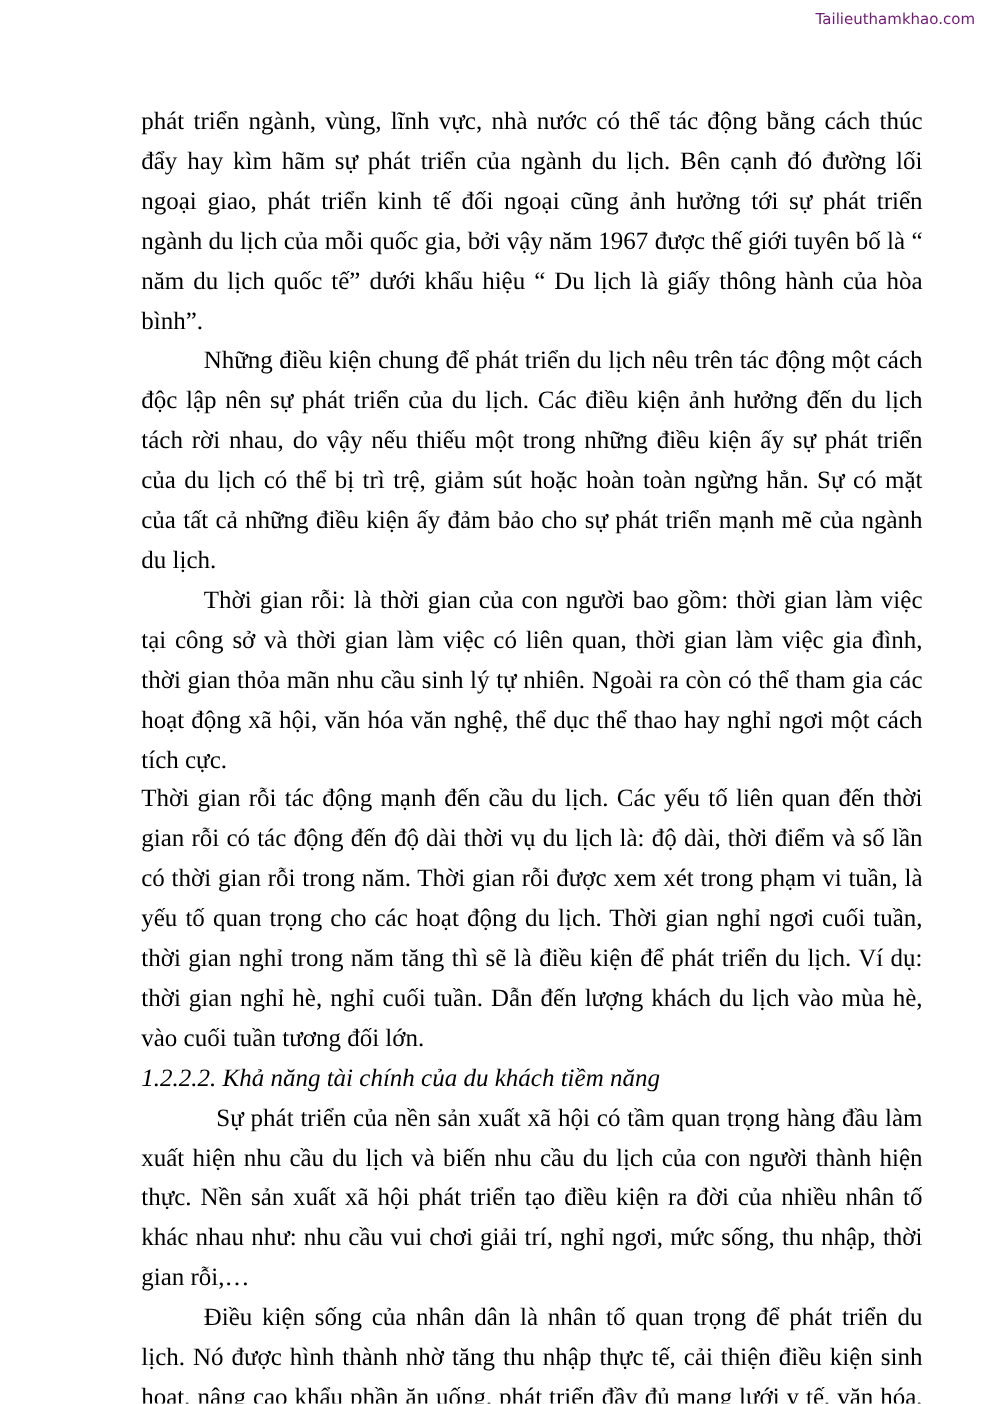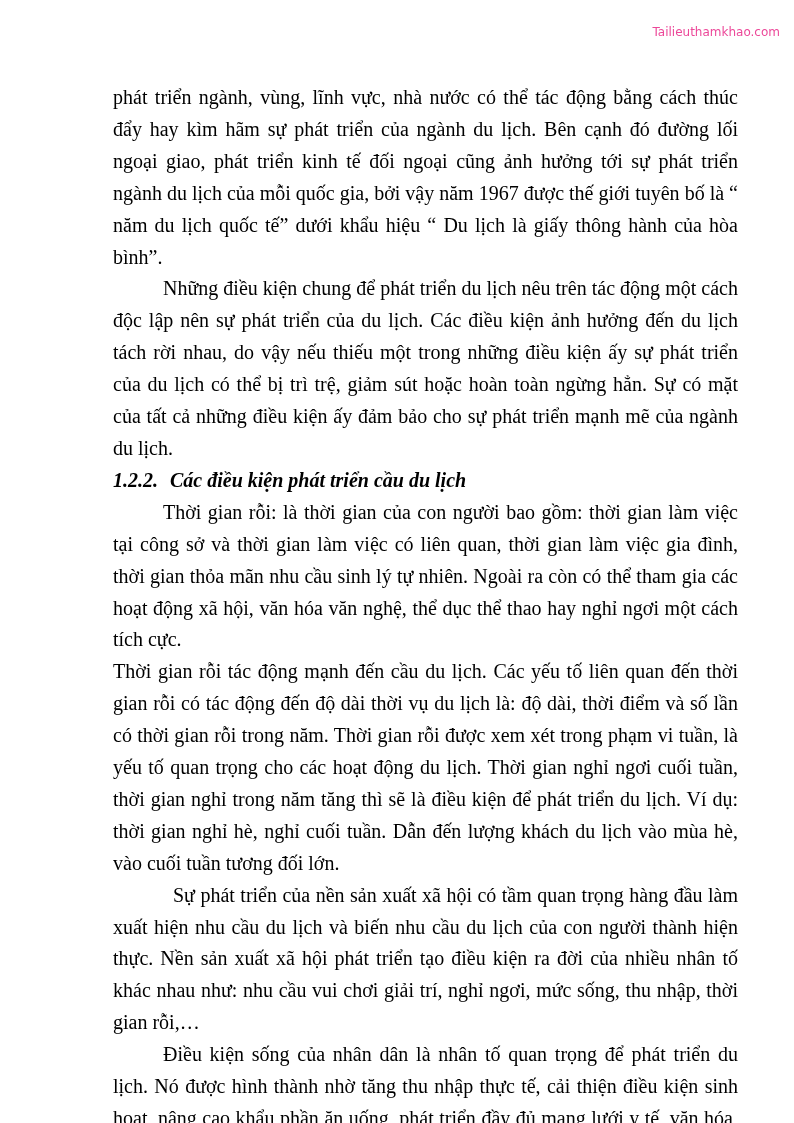--- a/index.html
+++ b/index.html
@@ -11,25 +11,25 @@
     position: relative;
     width: 794px;
     height: 1123px;
     background: #ffffff;
     overflow: hidden;
     font-family: "Liberation Serif", serif;
     color: #000000;
   }
   .watermark {
     position: absolute;
-    top: 25px;
+    top: 8px;
     right: 14px;
     font-family: "DejaVu Sans", sans-serif;
     font-size: 12px;
-    color: #ec4899;
+    color: #701a75;
   }
   .content {
     position: absolute;
     top: 82px;
     left: 113px;
     width: 625px;
     font-size: 20px;
     line-height: 31.9px;
     text-align: justify;
   }
@@ -58,27 +58,27 @@
 <div class="page">
 
   <div class="watermark">Tailieuthamkhao.com</div>
 
   <div class="content">
 
     <p class="body">phát triển ngành, vùng, lĩnh vực, nhà nước có thể tác động bằng cách thúc đẩy hay kìm hãm sự phát triển của ngành du lịch. Bên cạnh đó đường lối ngoại giao, phát triển kinh tế đối ngoại cũng ảnh hưởng tới sự phát triển ngành du lịch của mỗi quốc gia, bởi vậy năm 1967 được thế giới tuyên bố là “ năm du lịch quốc tế” dưới khẩu hiệu “ Du lịch là giấy thông hành của hòa bình”.</p>
 
     <p class="body indent">Những điều kiện chung để phát triển du lịch nêu trên tác động một cách độc lập nên sự phát triển của du lịch. Các điều kiện ảnh hưởng đến du lịch tách rời nhau, do vậy nếu thiếu một trong những điều kiện ấy sự phát triển của du lịch có thể bị trì trệ, giảm sút hoặc hoàn toàn ngừng hẳn. Sự có mặt của tất cả những điều kiện ấy đảm bảo cho sự phát triển mạnh mẽ của ngành du lịch.</p>
 
-    <p class="h-bi"><span>1.2.2.</span><span class="h-gap-lg">Các điều kiện phát triển cầu du lịch</span></p>
 
 
     <p class="body indent">Thời gian rỗi: là thời gian của con người bao gồm: thời gian làm việc tại công sở và thời gian làm việc có liên quan, thời gian làm việc gia đình, thời gian thỏa mãn nhu cầu sinh lý tự nhiên. Ngoài ra còn có thể tham gia các hoạt động xã hội, văn hóa văn nghệ, thể dục thể thao hay nghỉ ngơi một cách tích cực.</p>
 
     <p class="body">Thời gian rỗi tác động mạnh đến cầu du lịch. Các yếu tố liên quan đến thời gian rỗi có tác động đến độ dài thời vụ du lịch là: độ dài, thời điểm và số lần có thời gian rỗi trong năm. Thời gian rỗi được xem xét trong phạm vi tuần, là yếu tố quan trọng cho các hoạt động du lịch. Thời gian nghỉ ngơi cuối tuần, thời gian nghỉ trong năm tăng thì sẽ là điều kiện để phát triển du lịch. Ví dụ: thời gian nghỉ hè, nghỉ cuối tuần. Dẫn đến lượng khách du lịch vào mùa hè, vào cuối tuần tương đối lớn.</p>
 
+    <p class="h-i"><span>1.2.2.2.</span><span class="h-gap-sm">Khả năng tài chính của du khách tiềm năng</span></p>
 
     <p class="body indent-lg">Sự phát triển của nền sản xuất xã hội có tầm quan trọng hàng đầu làm xuất hiện nhu cầu du lịch và biến nhu cầu du lịch của con người thành hiện thực. Nền sản xuất xã hội phát triển tạo điều kiện ra đời của nhiều nhân tố khác nhau như: nhu cầu vui chơi giải trí, nghỉ ngơi, mức sống, thu nhập, thời gian rỗi,…</p>
 
     <p class="body indent">Điều kiện sống của nhân dân là nhân tố quan trọng để phát triển du lịch. Nó được hình thành nhờ tăng thu nhập thực tế, cải thiện điều kiện sinh hoạt, nâng cao khẩu phần ăn uống, phát triển đầy đủ mạng lưới y tế, văn hóa, giáo dục.</p>
 
 
   </div>
 </div>
 
 </body></html>

